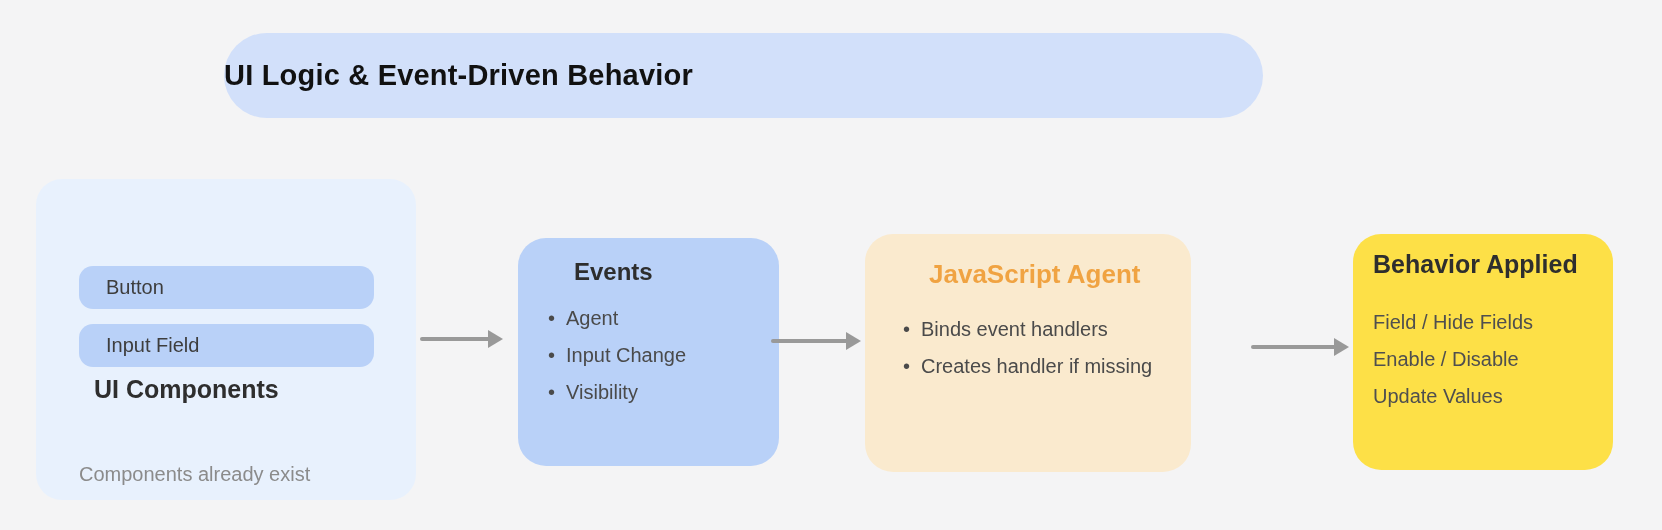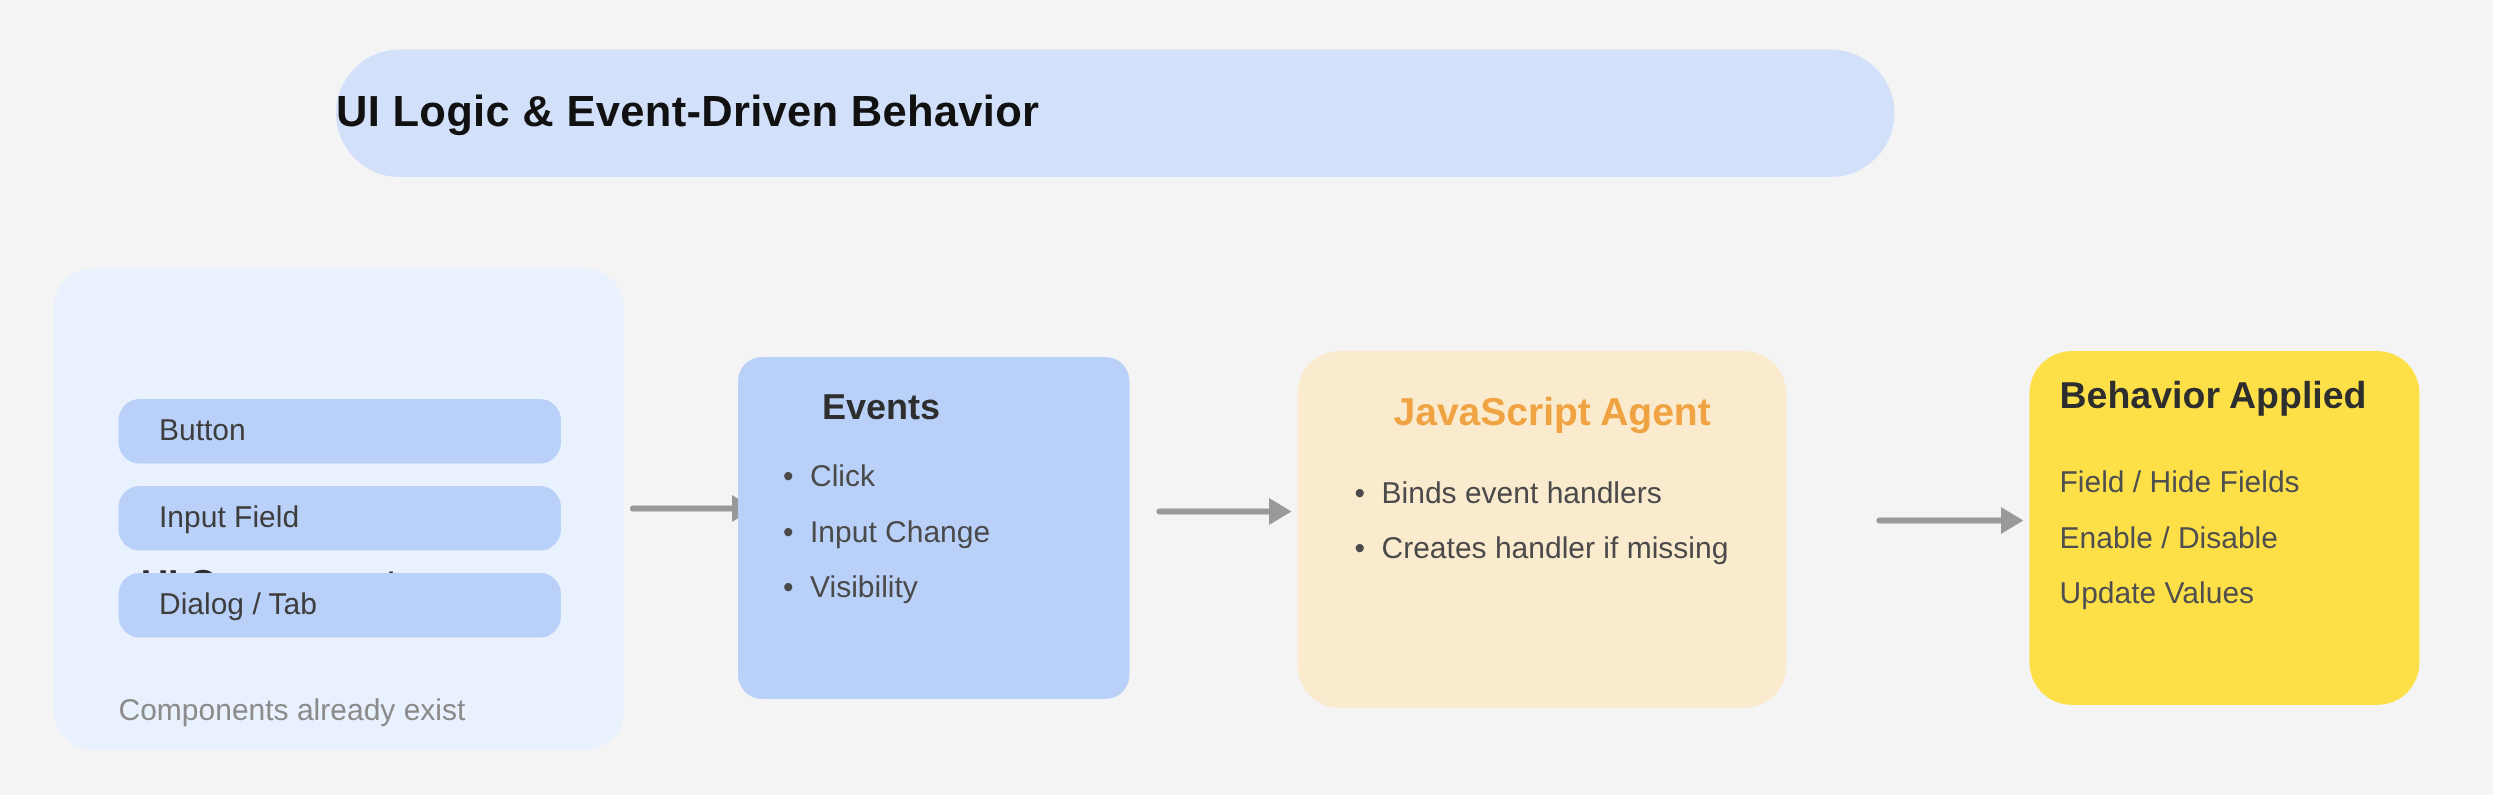--- a/index.html
+++ b/index.html
@@ -53,24 +53,24 @@
     padding-left: 27px;
     font-size: 20px; color: #3d3d3d;
   }
   .node-note {
     position: absolute; left: 43px; top: 284px;
     font-size: 20px; color: #8b8b8b; white-space: nowrap;
   }
 
   
   .node-events {
-    left: 492px; top: 238px;
+    left: 518px; top: 238px;
     width: 261px; height: 228px;
     background: #b9d1f8;
-    border-radius: 16px;
+    border-radius: 28px;
   }
   .node-events .node-title { left: 56px; top: 22px; font-size: 24px; }
 
   
   .bullets { position: absolute; margin: 0; padding: 0; list-style: none; }
   .bullet-item {
     display: flex; align-items: center;
     height: 37px;
     font-size: 20px; color: #4a4a4a; white-space: nowrap;
   }
@@ -130,38 +130,35 @@
 
   <section class="node node-ui">
     <div class="node-title">UI Components</div>
     <div class="pill-list">
       <div class="pill">
         <span>Button</span>
       </div>
       <div class="pill">
         <span>Input Field</span>
       </div>
-      <div class="pill">
-        <span>Dialog / Tab</span>
-      </div>
     </div>
     <div class="node-note">Components already exist</div>
   </section>
 
   <div class="arrow arrow-1">
     <div class="line"></div>
     <div class="head"></div>
   </div>
 
   <section class="node node-events">
     <div class="node-title">Events</div>
     <ul class="bullets">
       <li class="bullet-item">
         <span class="bullet-glyph">•</span>
-        <span>Click</span>
+        <span>Agent</span>
       </li>
       <li class="bullet-item">
         <span class="bullet-glyph">•</span>
         <span>Input Change</span>
       </li>
       <li class="bullet-item">
         <span class="bullet-glyph">•</span>
         <span>Visibility</span>
       </li>
     </ul>

